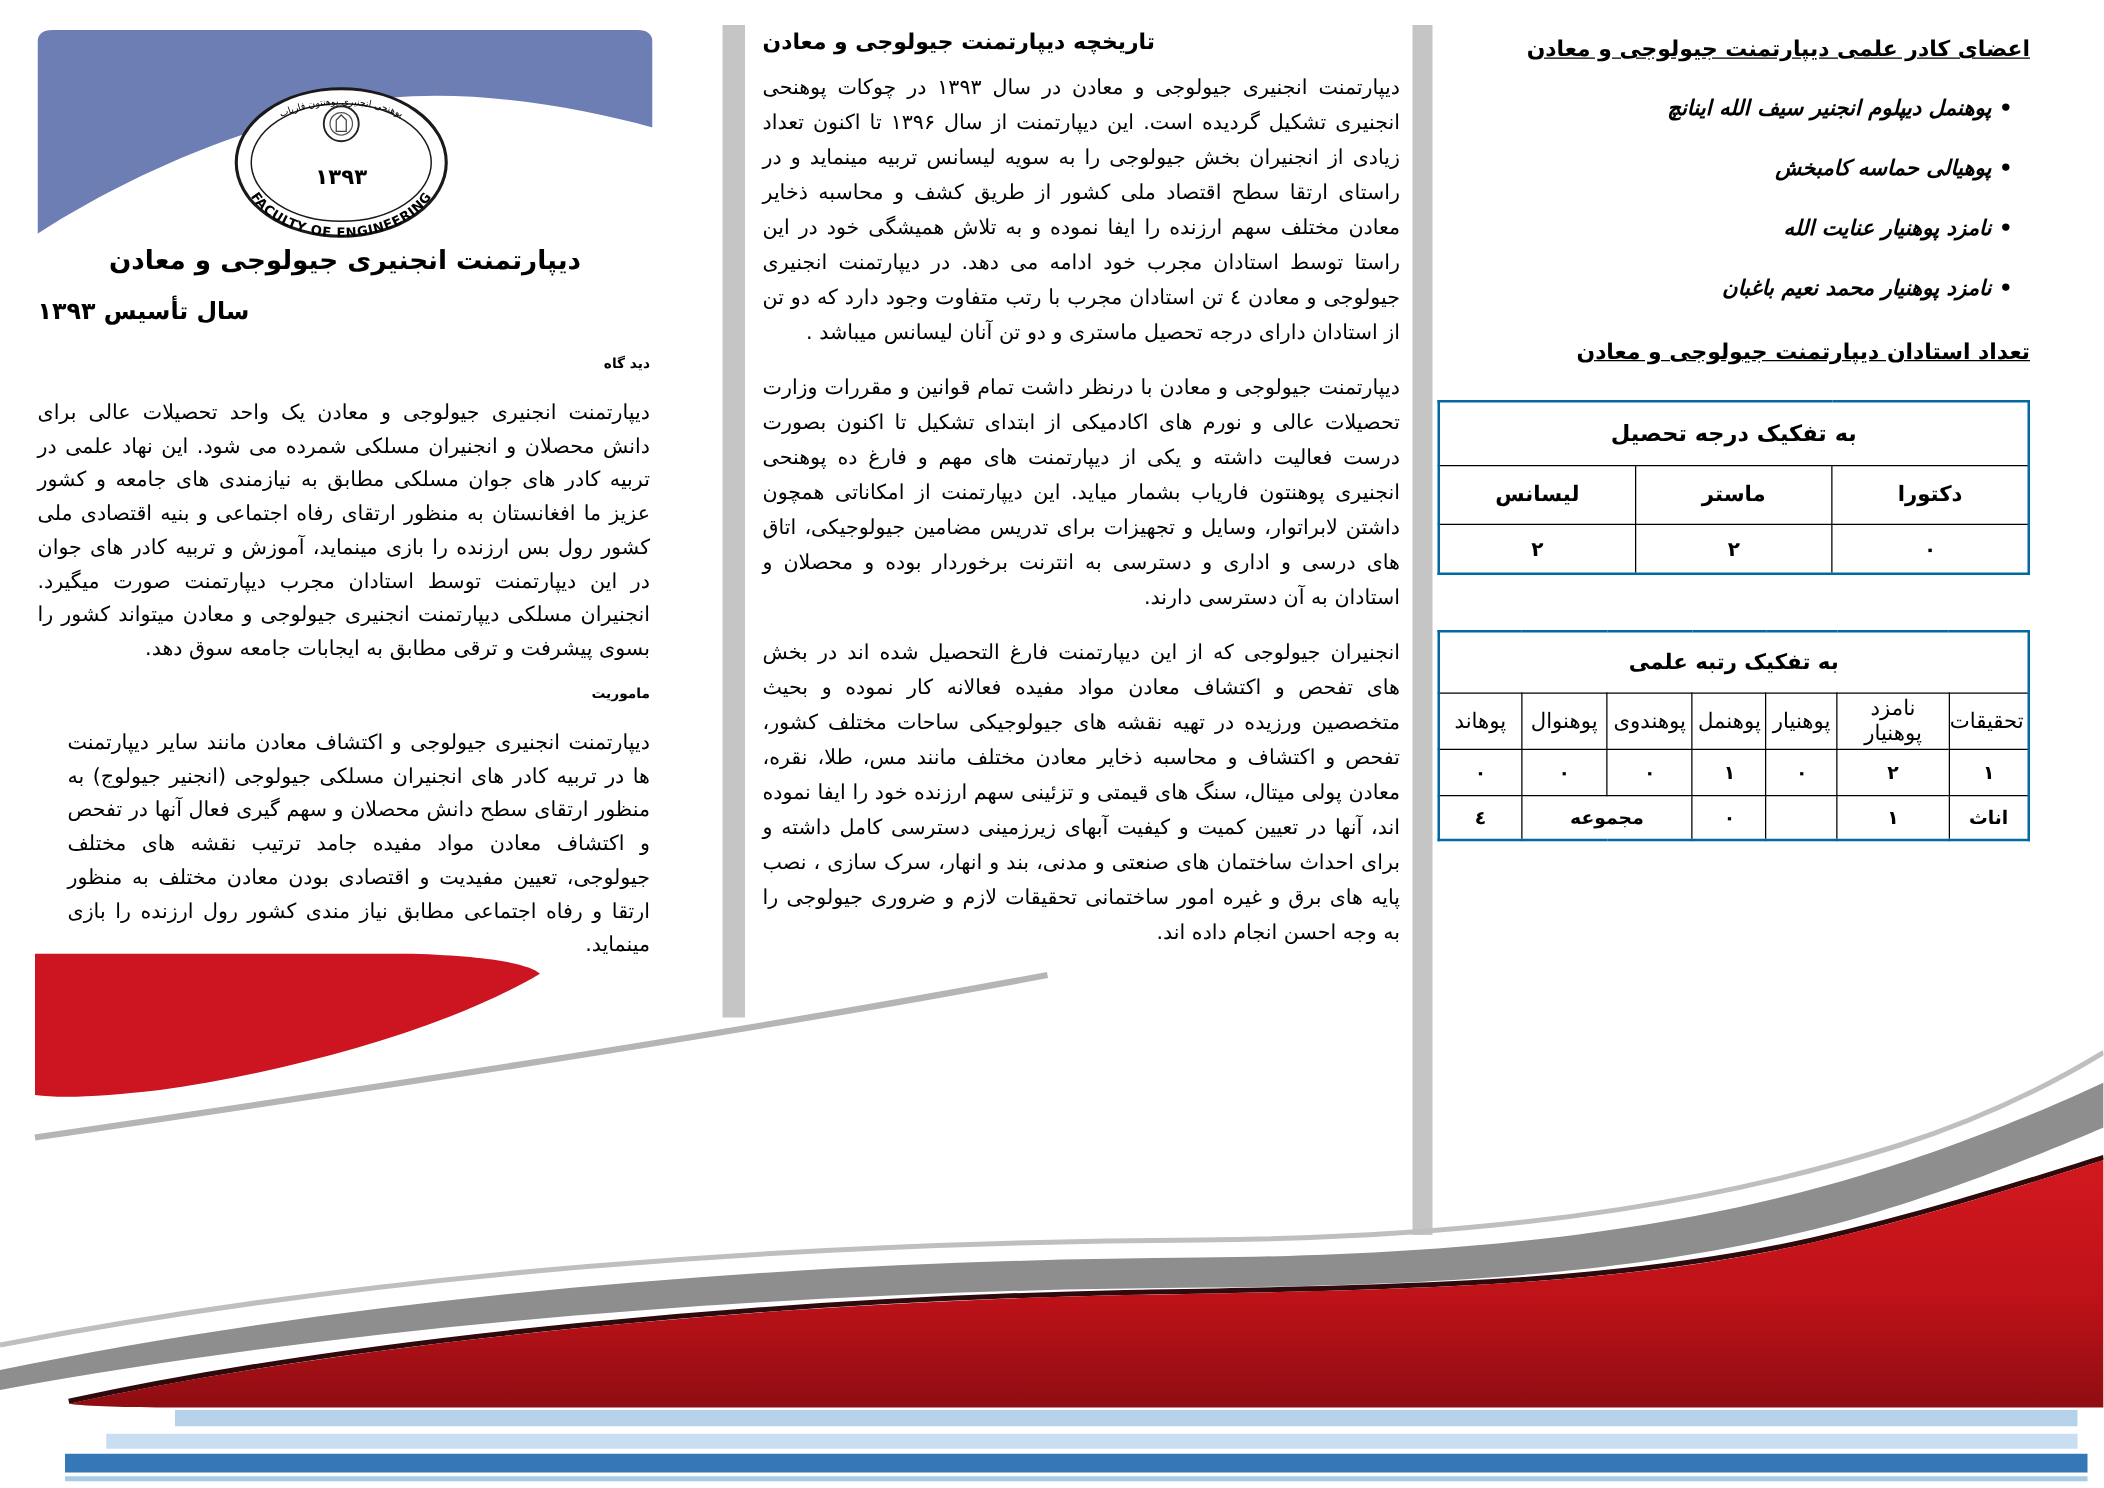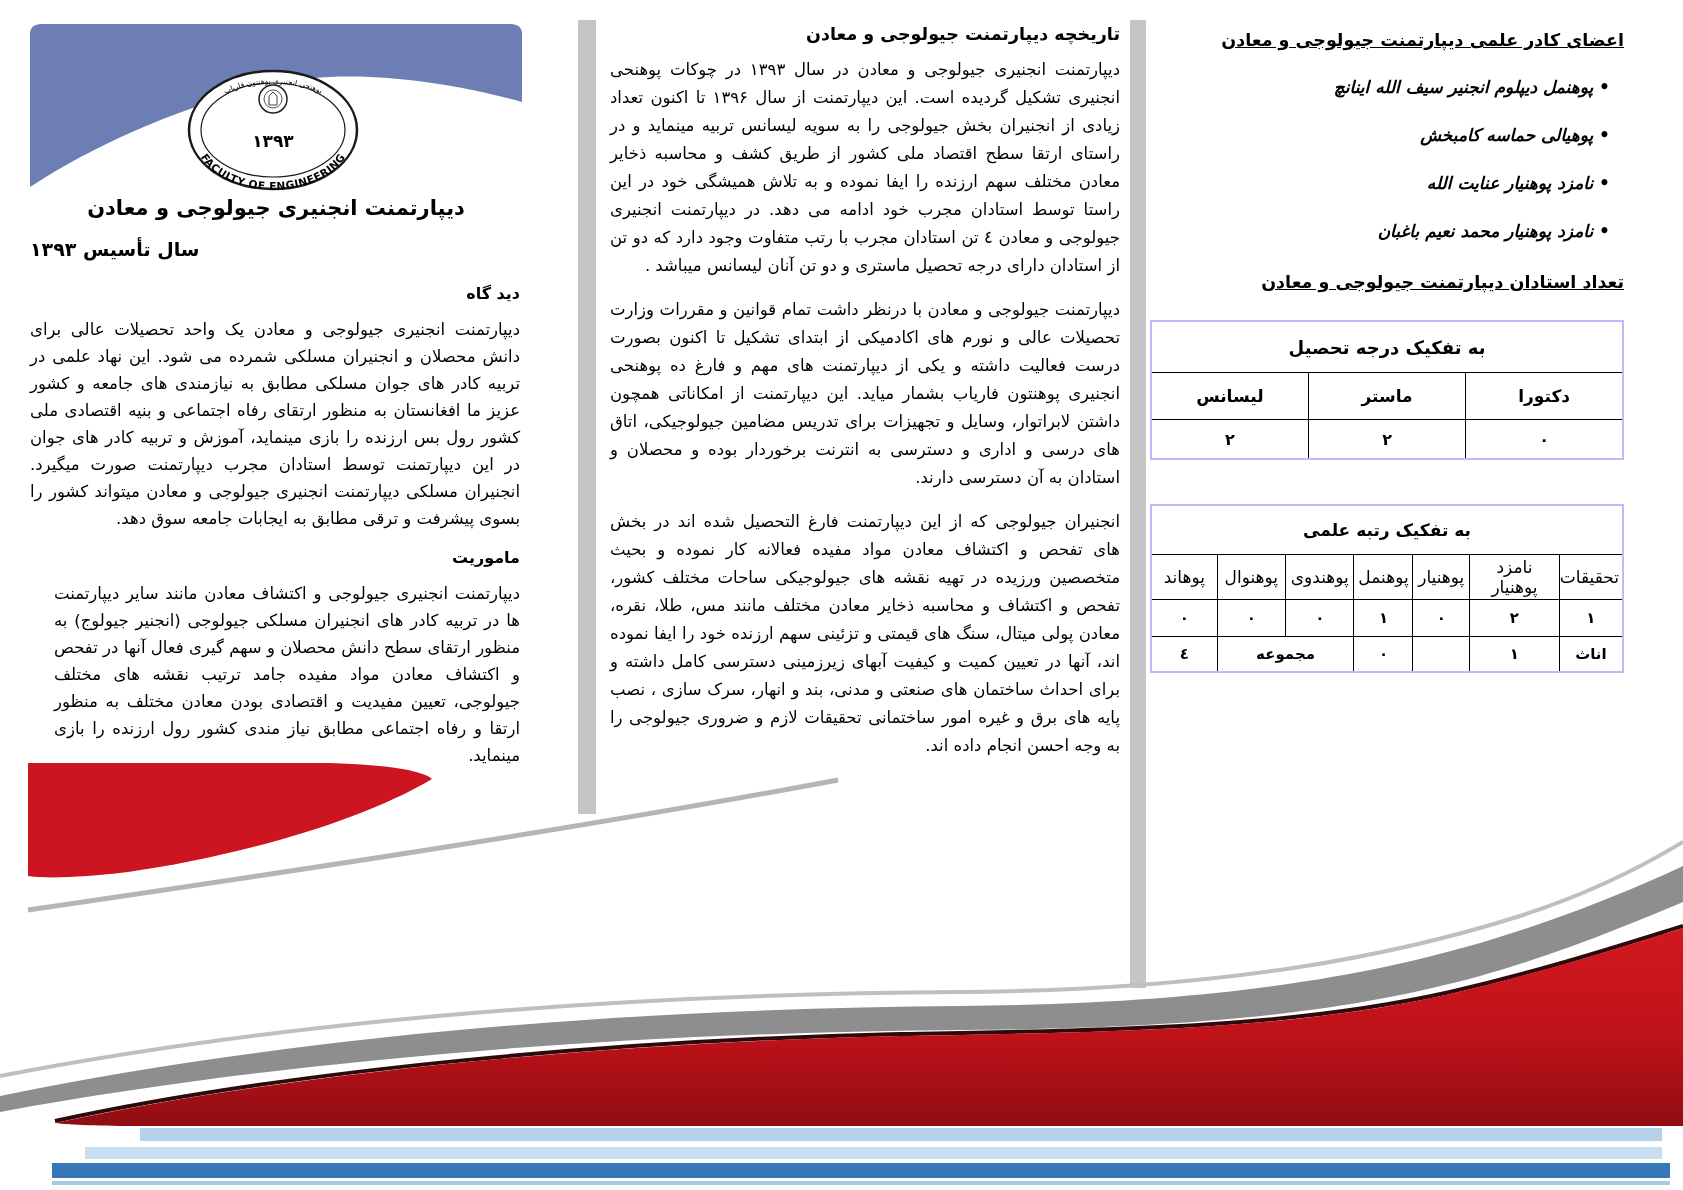--- a/index.html
+++ b/index.html
@@ -18,50 +18,50 @@
   .dept-title {
     position:absolute; left:30px; top:196px; width:492px;
     text-align:center; font-size:21px; font-weight:bold; direction:rtl;
   }
   .established {
     position:absolute; left:30px; top:238px; width:492px;
     text-align:left; font-size:19px; font-weight:bold; direction:rtl;
   }
   .sec-head {
     position:absolute; width:490px; left:30px;
-    direction:rtl; text-align:right; font-size:16px; font-weight:bold;
+    direction:rtl; text-align:right; font-size:11px; font-weight:bold;
   }
   .sec-body {
     position:absolute; width:490px; left:30px;
     direction:rtl; text-align:justify; font-size:16.5px; line-height:27px;
   }
   .mission-body { padding-left:24px; box-sizing:border-box; }
 
   
   .mid-col { position:absolute; left:610px; top:24px; width:510px; direction:rtl; }
-  .mid-col h2 { margin:0 0 12px 0; font-size:17.5px; font-weight:bold; text-align:right; }
+  .mid-col h2 { margin:0 0 12px 0; font-size:17.5px; font-weight:bold; text-align:left; }
   .mid-col p { margin:0 0 16px 0; font-size:16.5px; line-height:28px; text-align:justify; }
 
   
   .right-col { position:absolute; left:1150px; top:30px; width:474px; direction:rtl; }
   .u-head {
     font-size:17.5px; font-weight:bold; text-align:right;
     text-decoration:underline; margin:0 0 24px 0;
   }
   .member-list { margin:0 14px 0 0; padding:0; list-style:none; }
   .member-list li {
     font-size:17px; font-weight:bold; text-align:right;
     margin-bottom:22px; line-height:26px;font-style:italic;
   }
   .member-list li::before { content:"•  "; font-size:17px; }
   .counts-head { margin-top:28px; }
 
   table.grid {
     width:100%; border-collapse:collapse; direction:rtl;
-    border:2px solid #c4b5fd; table-layout:fixed;
+    border:2px solid #0369a1; table-layout:fixed;
   }
   table.grid td {
     border:1.7px solid #000; text-align:center; vertical-align:middle;
     font-weight:bold; padding:2px 3px; overflow:hidden;
   }
   .t1 { margin-top:28px; }
   .t1 .t-title td { font-size:18px; height:46px; }
   .t1 .t-cols  td { font-size:17px; height:42px;margin-top:20px; }
   .t1 .t-vals  td { font-size:16px; height:34px; }
   .t2 { margin-top:44px; }

